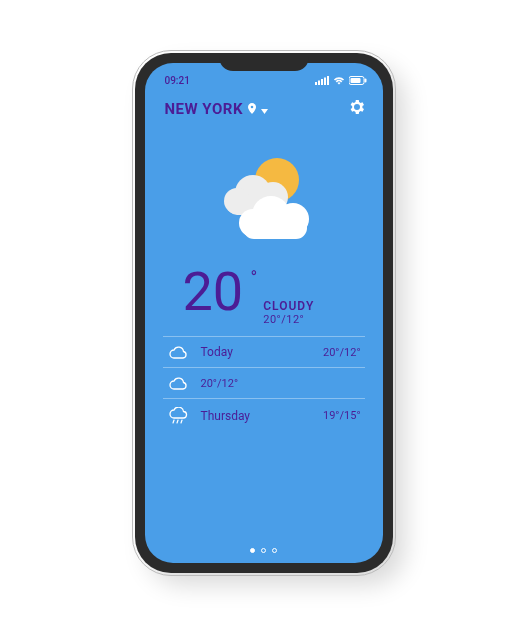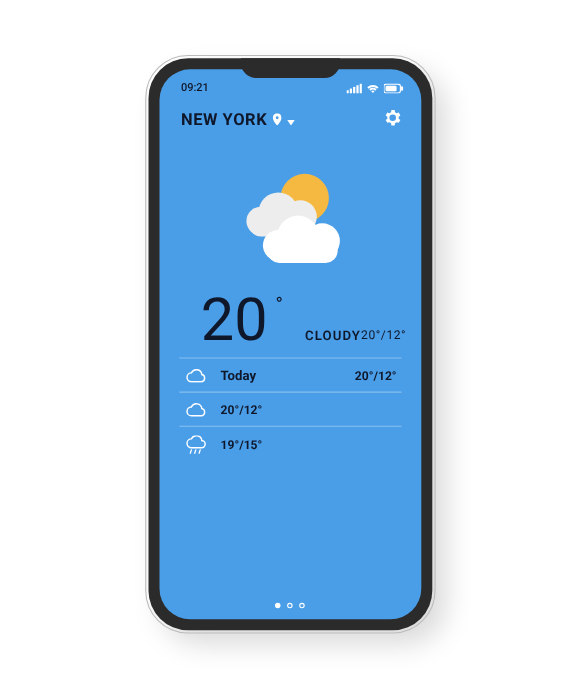--- a/index.html
+++ b/index.html
@@ -29,21 +29,21 @@
     border-radius: 39px;
     pointer-events: none;
   }
   .screen {
     width: 100%;
     height: 100%;
     background: #4A9EE8;
     border-radius: 28px;
     overflow: hidden;
     position: relative;
-    color: #0f172a;
+    color: #4c1d95;
   }
   .notch {
     position: absolute;
     top: 0;
     left: 50%;
     transform: translateX(-50%);
     width: 90px;
     height: 18px;
     background: #2b2b2b;
     border-radius: 0 0 14px 14px;
@@ -78,53 +78,52 @@
   .hero {
     text-align: center;
     padding: 28px 0 8px 0;
   }
   .hero-icon { display: flex; justify-content: center; }
   .temp-row {
     display: flex;
     align-items: baseline;
     justify-content: flex-start;
     padding: 10px 0 6px 38px;
-    gap: 20px;
+    gap: 6px;
   }
   .temp-main {
     font-size: 54px;
     font-weight: 400;
     line-height: 1;
     position: relative;
   }
   .deg {
     position: absolute;
     top: 4px;
     right: -14px;
     font-size: 18px;
   }
   .temp-sub {
     display: flex;
-    flex-direction: row;
+    flex-direction: column;
     margin-left: 14px;
     padding-bottom: 4px;
     justify-content: flex-end;
   }
   .cond-label {
     font-size: 12px;
     font-weight: 600;
     letter-spacing: 1px;
   }
   .cond-range {
     font-size: 11px;
     letter-spacing: 0.5px;
   }
   .forecast {
     padding: 0 18px;
-    font-weight: bold;
   }
   .forecast-row {
     display: flex;
     align-items: center;
     gap: 12px;
     padding: 8px 4px;
     border-top: 1px solid rgba(255,255,255,0.35);
     font-size: 12px;
   }
   .forecast-row:first-child { border-top: 1px solid rgba(255,255,255,0.35); }
@@ -251,20 +250,21 @@
       </div>
       <div class="forecast-row">
         <span class="fc-icon">
           <svg width="20" height="17" viewBox="0 0 20 17">
               <path d="M6 11 a4 4 0 0 1 0 -8 a5 5 0 0 1 9.5 1.5 a3.1 3.1 0 0 1 -0.5 6.5 Z" fill="none" stroke="#fff" stroke-width="1.3"></path>
               <line x1="6" y1="13" x2="5" y2="16" stroke="#fff" stroke-width="1.2" stroke-linecap="round"></line>
               <line x1="10" y1="13" x2="9" y2="16" stroke="#fff" stroke-width="1.2" stroke-linecap="round"></line>
               <line x1="14" y1="13" x2="13" y2="16" stroke="#fff" stroke-width="1.2" stroke-linecap="round"></line>
             </svg>
         </span>
+        <span class="day">Thursday</span>
         <span class="range">19°/15°</span>
       </div>
     </div>
 
     <div class="pager">
       <span class="dot active"></span>
       <span class="dot"></span>
       <span class="dot"></span>
     </div>
 

